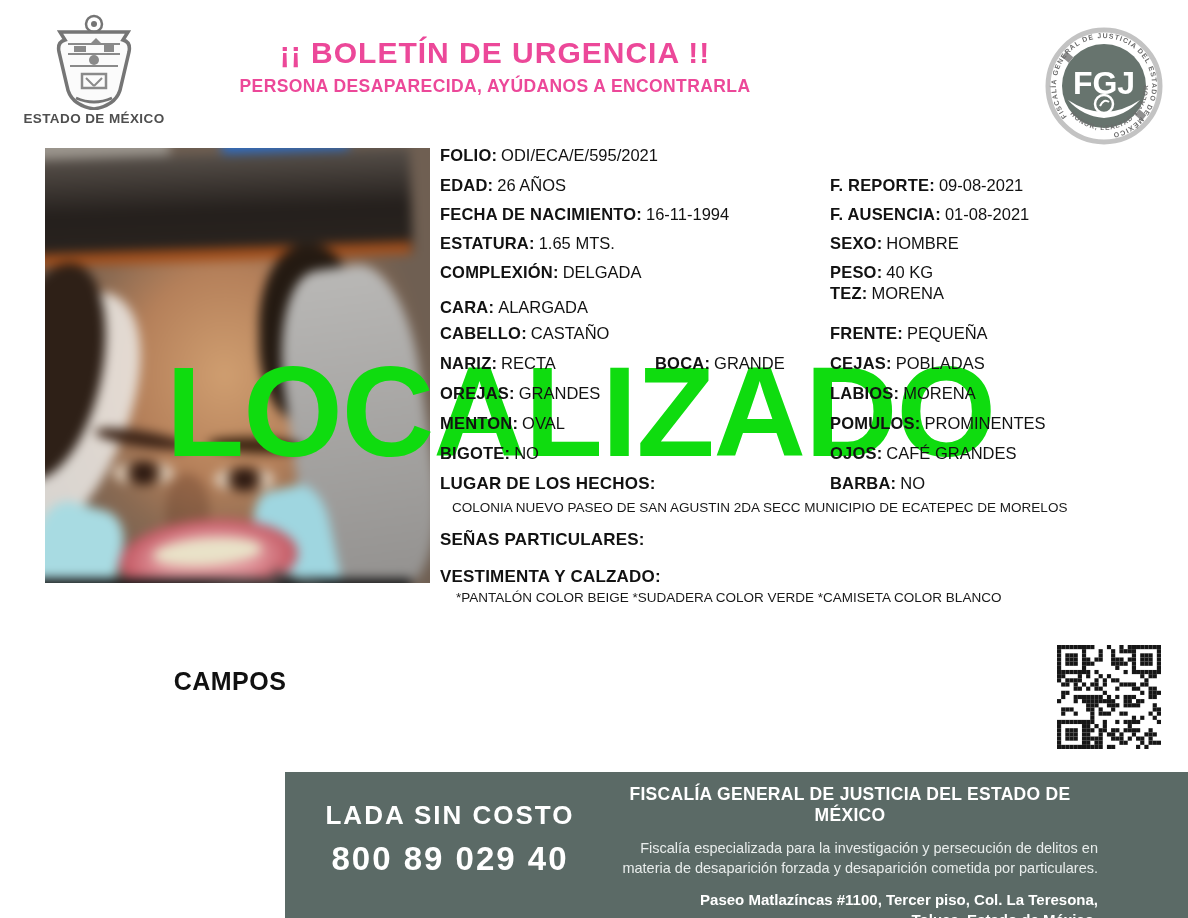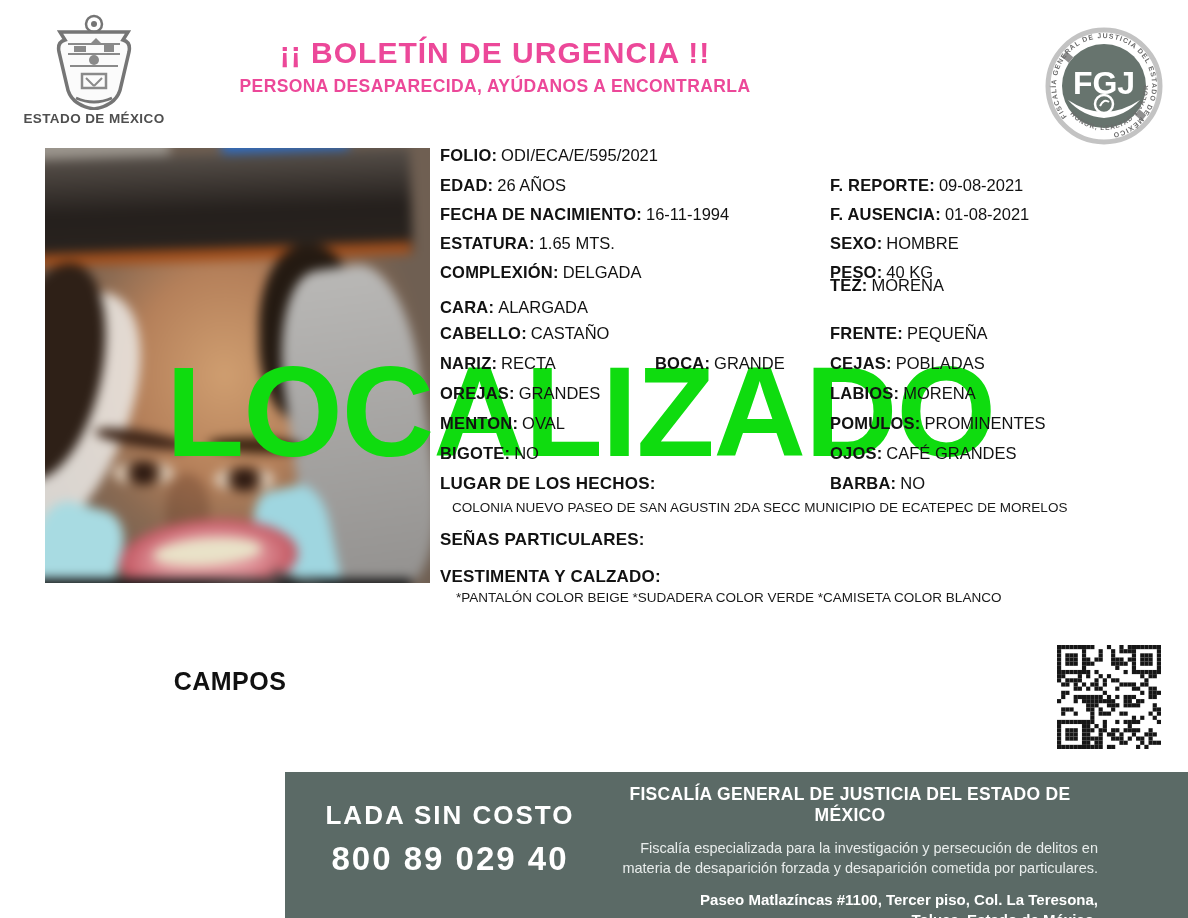--- a/index.html
+++ b/index.html
@@ -174,21 +174,21 @@
   <div class="frow" style="left:655px;top:354px"><b>BOCA:</b><span>GRANDE</span></div>
   <div class="frow fl" style="top:384px"><b>OREJAS:</b><span>GRANDES</span></div>
   <div class="frow fl" style="top:414px"><b>MENTON:</b><span>OVAL</span></div>
   <div class="frow fl" style="top:444px"><b>BIGOTE:</b><span>NO</span></div>
   <div class="frow fl" style="top:474px;font-size:17px"><b>LUGAR DE LOS HECHOS:</b><span></span></div>
 
   <div class="frow fr" style="top:176px"><b>F. REPORTE:</b><span>09-08-2021</span></div>
   <div class="frow fr" style="top:205px"><b>F. AUSENCIA:</b><span>01-08-2021</span></div>
   <div class="frow fr" style="top:234px"><b>SEXO:</b><span>HOMBRE</span></div>
   <div class="frow fr" style="top:263px"><b>PESO:</b><span>40 KG</span></div>
-  <div class="frow fr" style="top:276px"><b>TEZ:</b><span>MORENA</span></div>
+  <div class="frow fr" style="top:284px"><b>TEZ:</b><span>MORENA</span></div>
   <div class="frow fr" style="top:324px"><b>FRENTE:</b><span>PEQUEÑA</span></div>
   <div class="frow fr" style="top:354px"><b>CEJAS:</b><span>POBLADAS</span></div>
   <div class="frow fr" style="top:384px"><b>LABIOS:</b><span>MORENA</span></div>
   <div class="frow fr" style="top:414px"><b>POMULOS:</b><span>PROMINENTES</span></div>
   <div class="frow fr" style="top:444px"><b>OJOS:</b><span>CAFÉ GRANDES</span></div>
   <div class="frow fr" style="top:474px"><b>BARBA:</b><span>NO</span></div>
 
   <div class="small-line" style="left:452px;top:500px">COLONIA NUEVO PASEO DE SAN AGUSTIN 2DA SECC MUNICIPIO DE ECATEPEC DE MORELOS</div>
   <div class="sec-head" style="top:530px">SEÑAS PARTICULARES:</div>
   <div class="sec-head" style="top:567px">VESTIMENTA Y CALZADO:</div>

